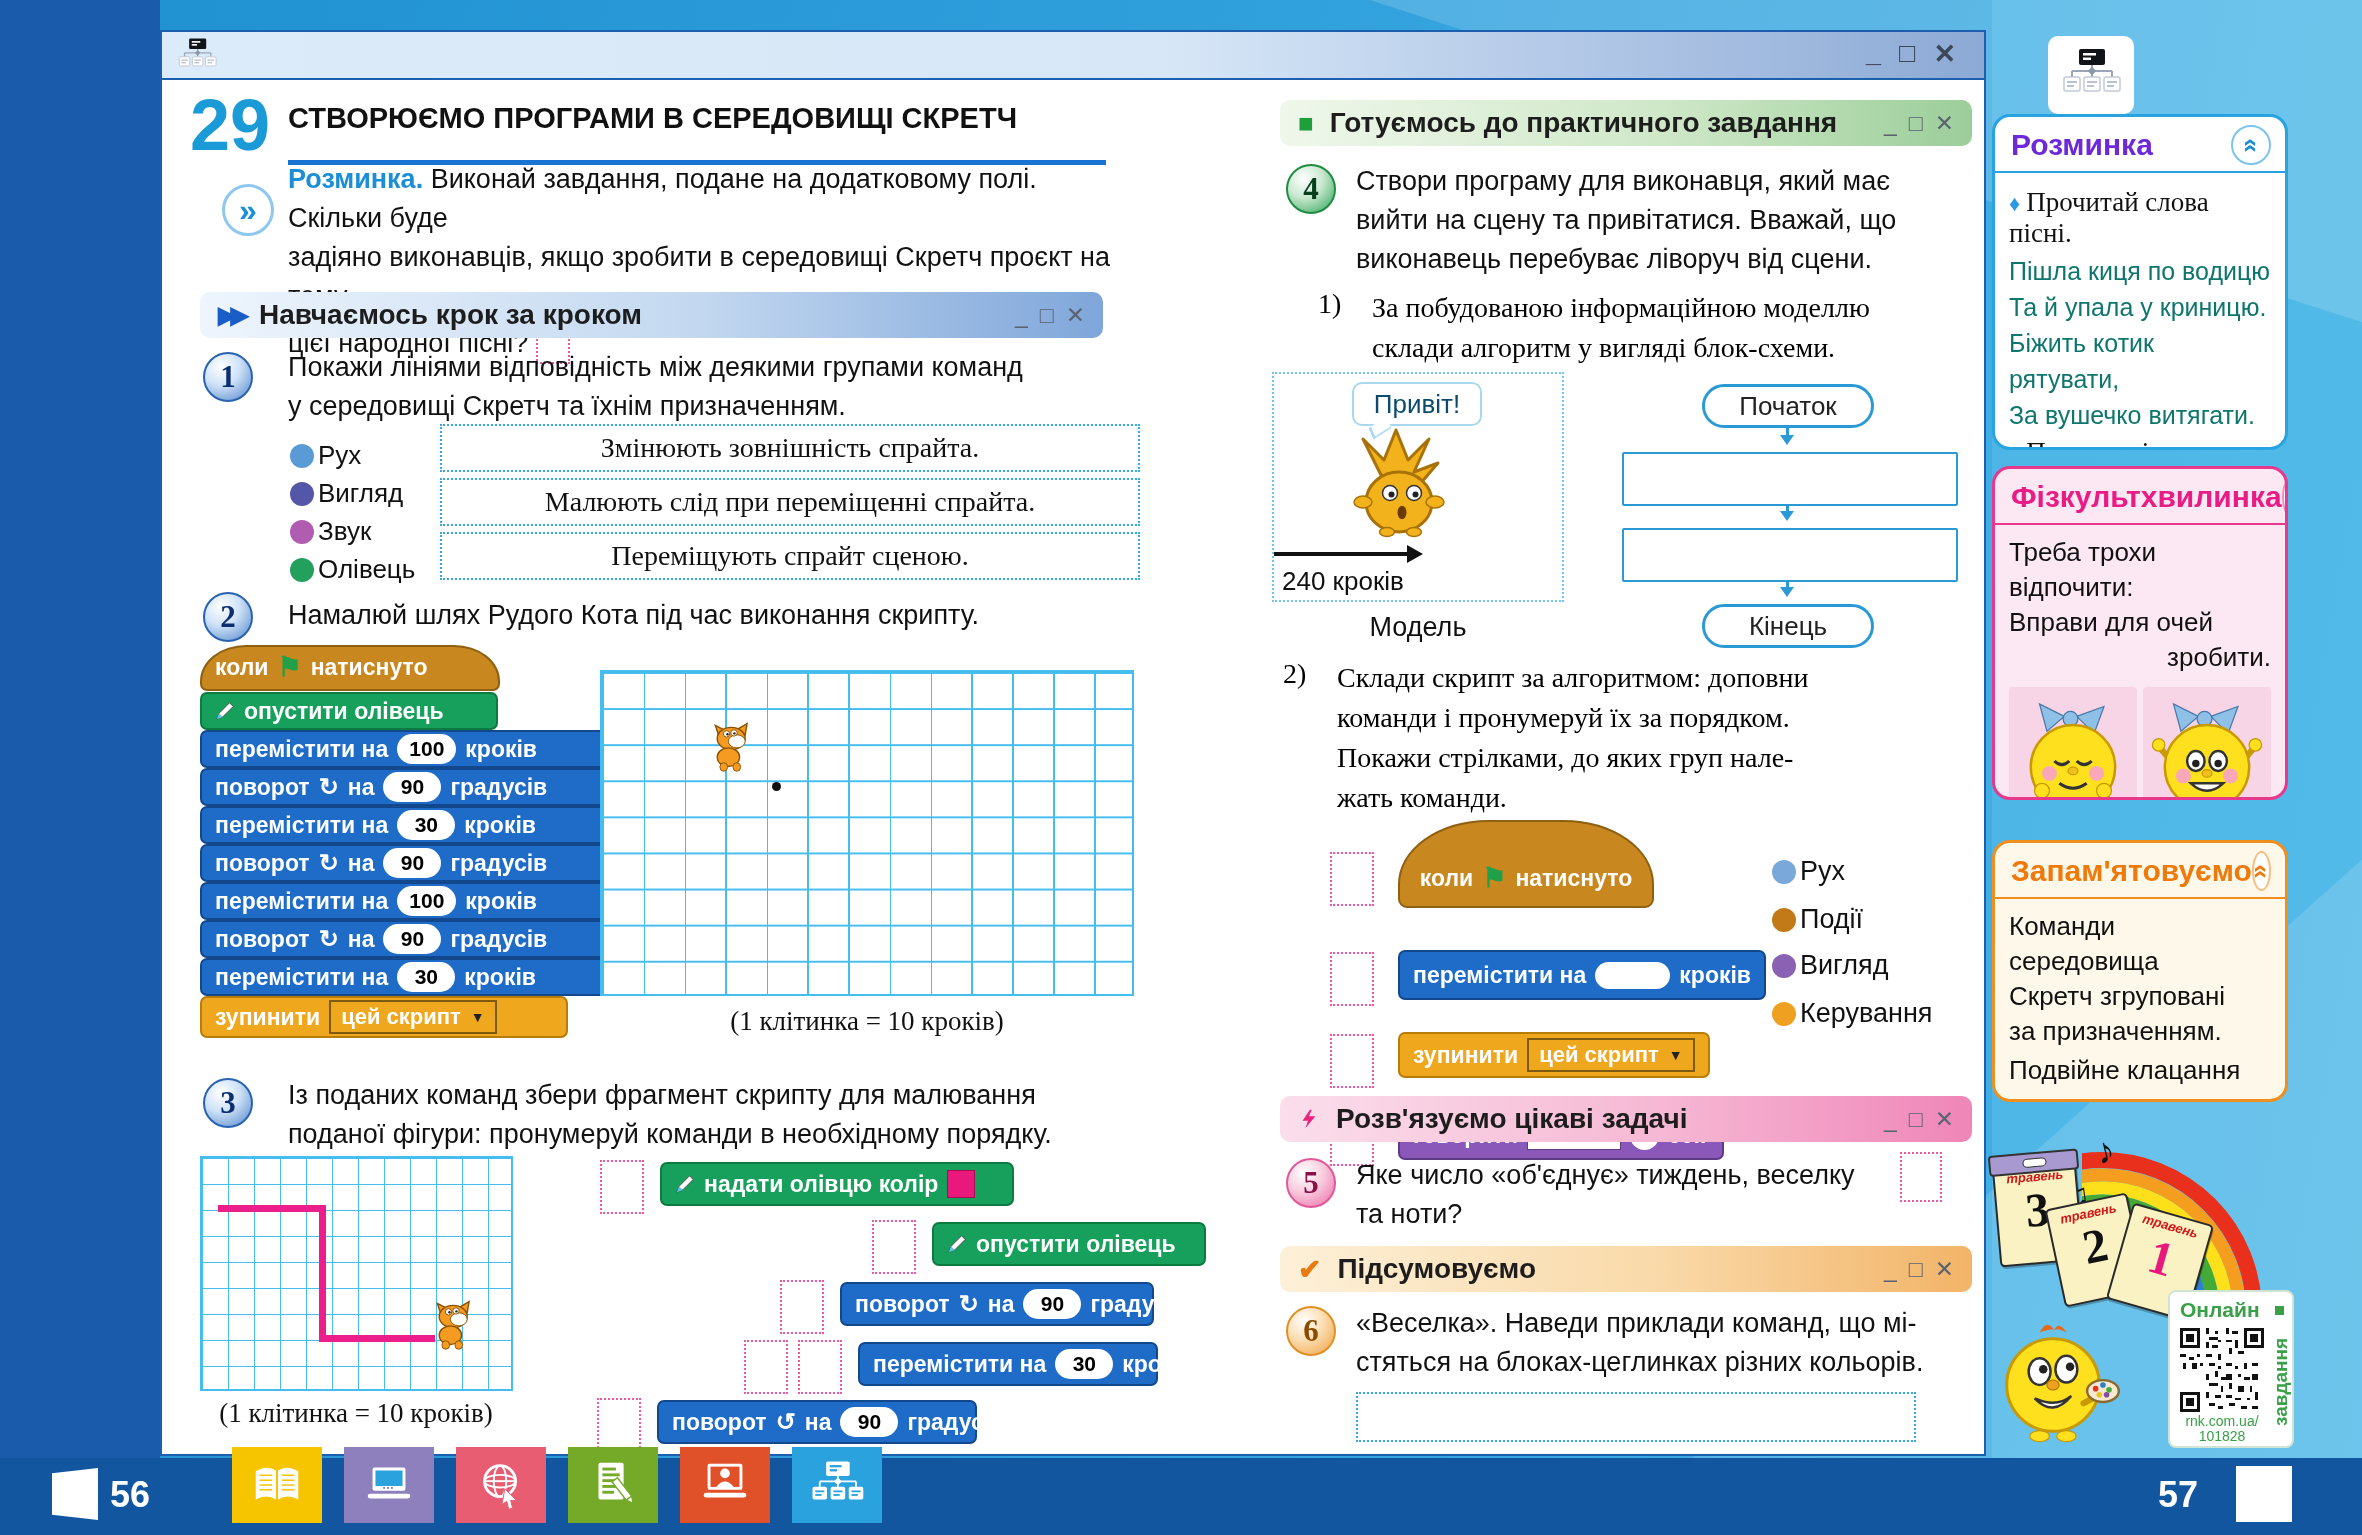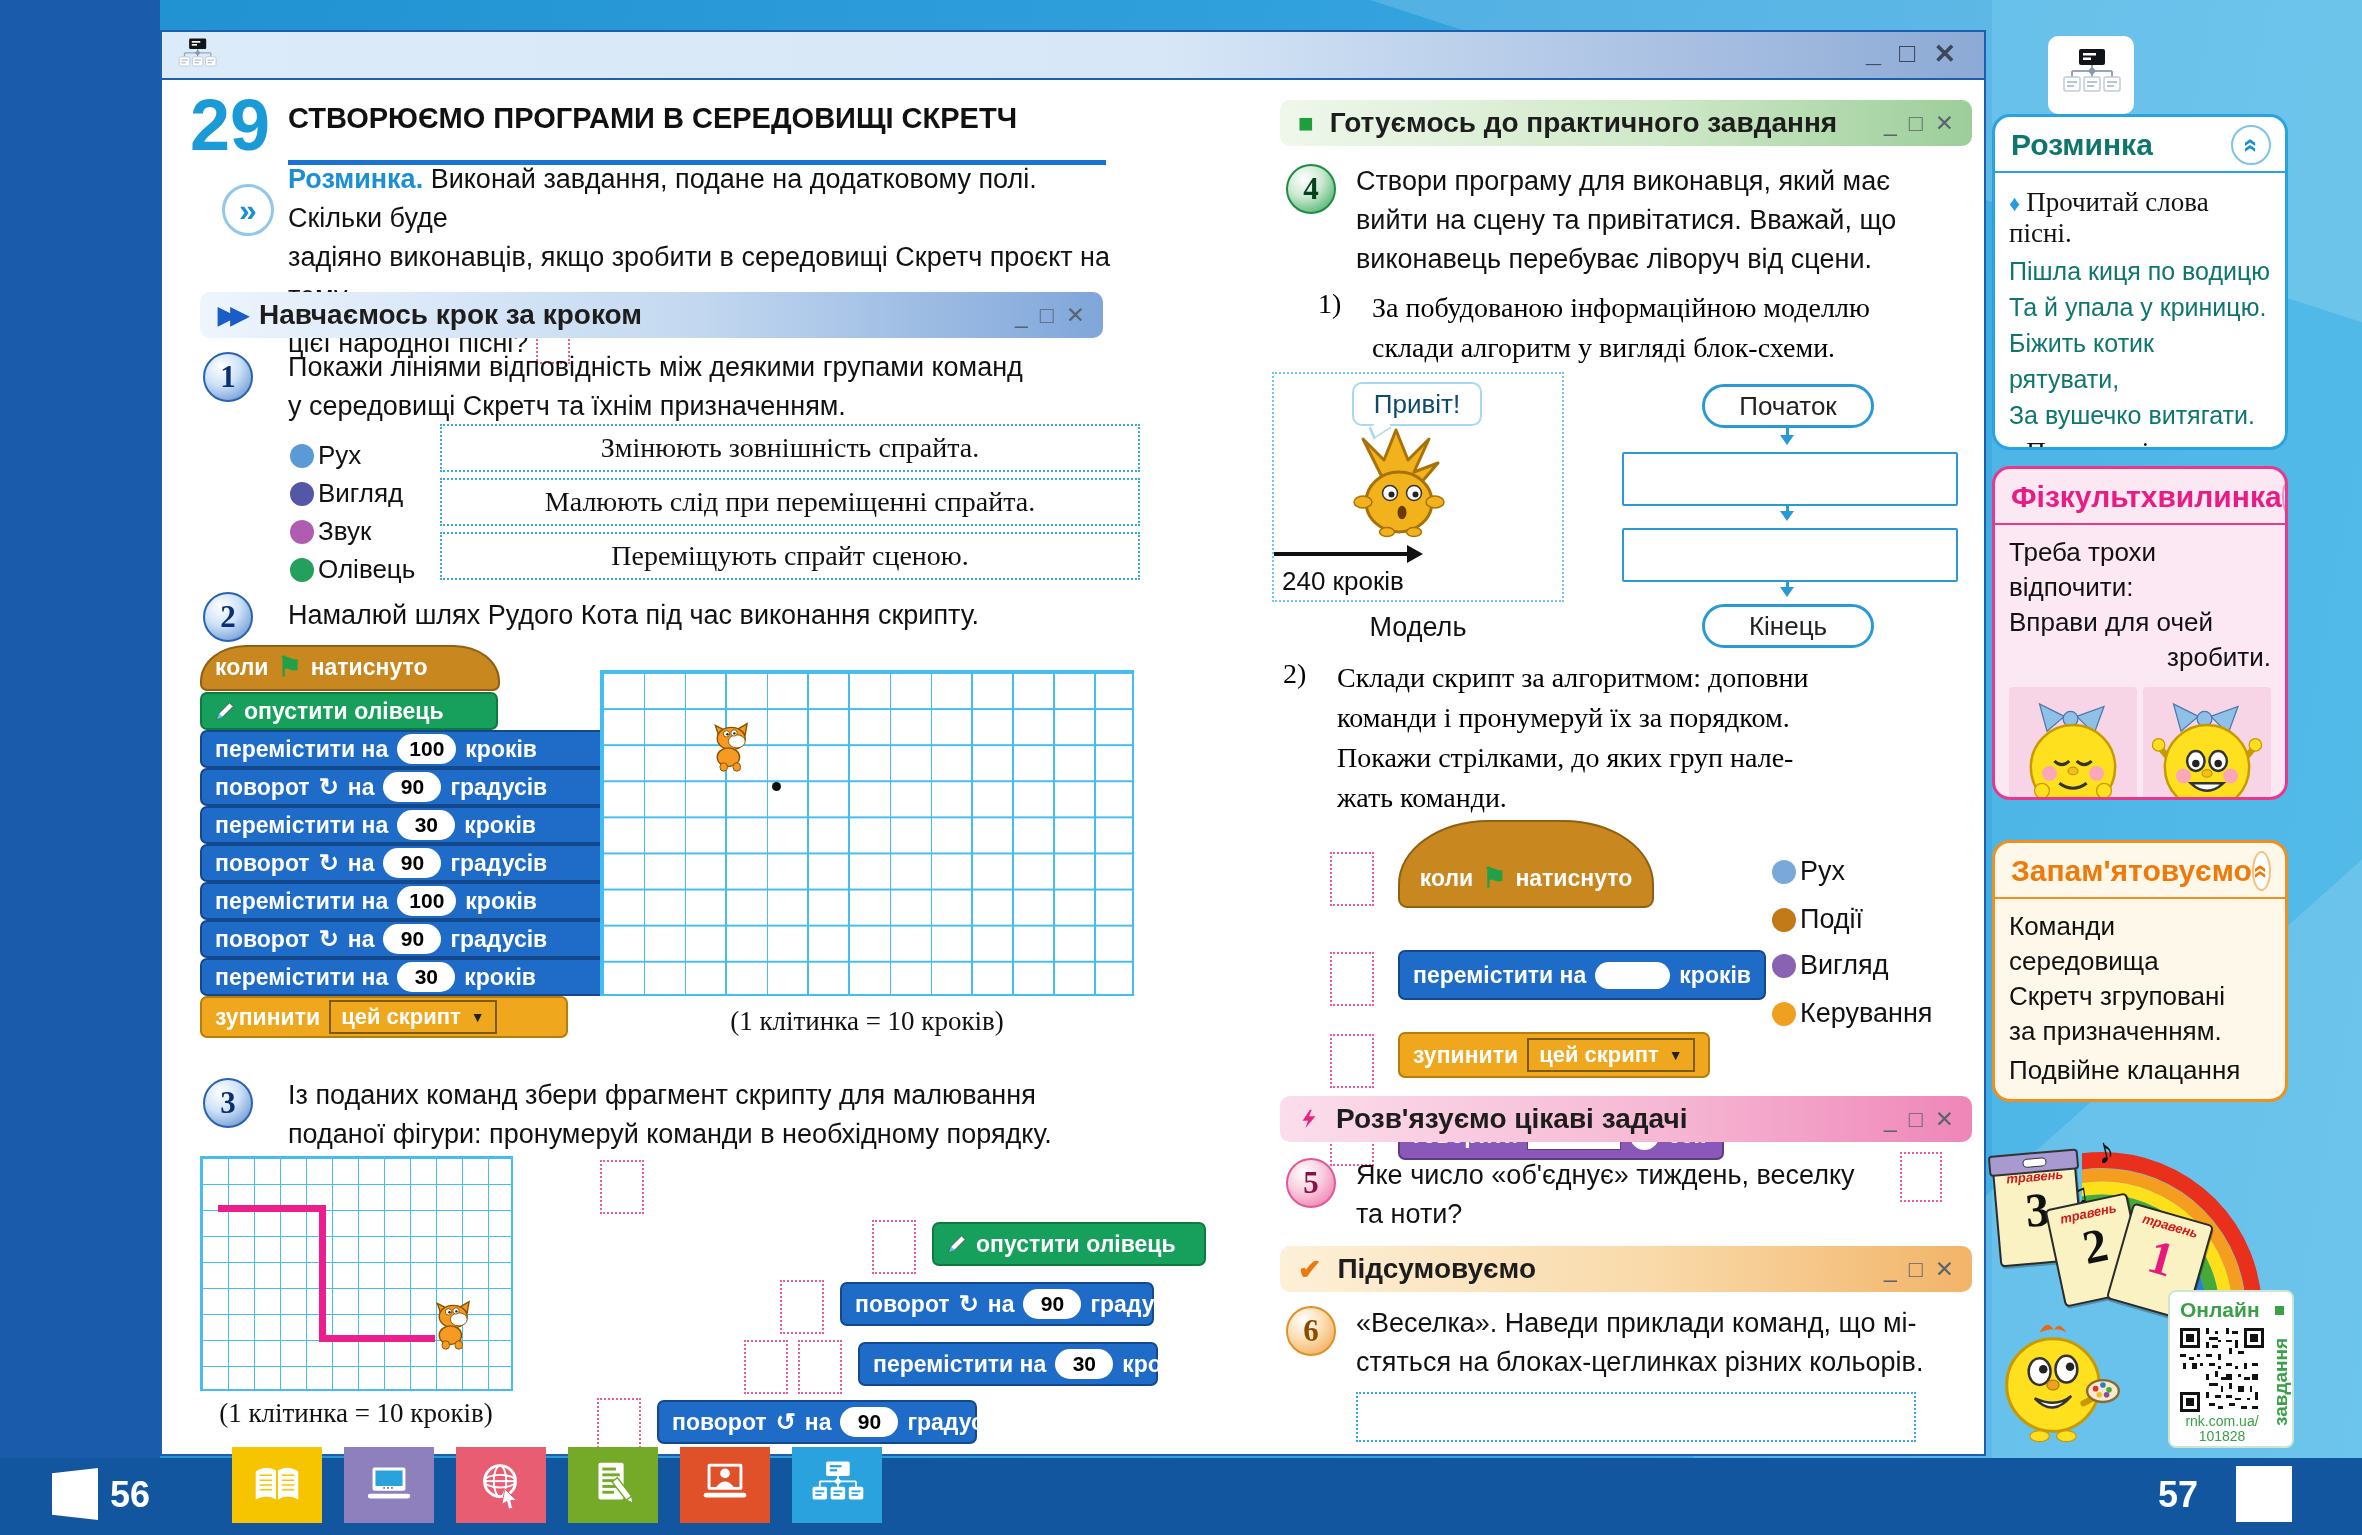--- a/index.html
+++ b/index.html
@@ -112,21 +112,21 @@
   .bubble::after{content:"";position:absolute;left:18px;bottom:-12px;width:14px;height:14px;background:#fff;
     border-right:2px solid #a8d8f0;border-bottom:2px solid #a8d8f0;transform:skewX(-30deg) rotate(45deg);}
   .marrow{position:absolute;height:4px;background:#111;}
   .marrow::after{content:"";position:absolute;right:-16px;top:-7px;border:9px solid transparent;border-left:16px solid #111;}
 
   
   .panel{position:absolute;left:1992px;width:296px;background:#fff;border:3px solid #29a3e0;border-radius:18px;
     box-sizing:border-box;overflow:hidden;}
   .phead{display:flex;align-items:center;justify-content:space-between;padding:8px 14px 6px 16px;
     border-bottom:2px solid #29a3e0;}
-  .ptitle{font-weight:bold;font-size:30px;color:#0f766e;}
+  .ptitle{font-weight:bold;font-size:30px;color:#6d28d9;}
   .collapse{width:36px;height:36px;border-radius:50%;border:2px solid #7cc4ec;background:#fff;display:flex;
     align-items:center;justify-content:center;color:#1b8ed6;font-size:26px;font-weight:bold;}
   .collapse span{display:inline-block;transform:rotate(90deg);}
   .pbody{padding:10px 14px;}
   .panel.pinkp{border-color:#e8388c;background:#fce8f2;}
   .panel.pinkp .phead{border-color:#e8388c;}
   .panel.pinkp .ptitle{color:#e81c84;}
   .panel.pinkp .collapse{border-color:#f090c0;color:#e81c84;}
   .panel.orgp{border-color:#ee8f1f;background:#fdf8ea;}
   .panel.orgp .phead{border-color:#ee8f1f;}
@@ -368,20 +368,28 @@
       <circle cx="30" cy="16" r="3.4" fill="#fff" stroke="#8a5200"></circle>
     <circle cx="23" cy="17.5" r="1.3" fill="#222"></circle>
       <circle cx="30.5" cy="16.5" r="1.3" fill="#222"></circle>
     <ellipse cx="24" cy="42" rx="12" ry="10" fill="#f59b22" stroke="#8a5200" stroke-width="1.5"></ellipse>
     <rect x="15" y="48" width="8" height="9" rx="4" fill="#f59b22" stroke="#8a5200"></rect>
     <rect x="29" y="48" width="8" height="9" rx="4" fill="#f59b22" stroke="#8a5200"></rect>
   </svg>
   <div class="gcap" style="left:170px;top:1398px;width:372px;">(1 клітинка = 10 кроків)</div>
 
   <div class="numbox" style="left:600px;top:1160px;"></div>
+  <div class="blk pen" style="left:660px;top:1162px;width:354px;height:44px;">
+    <svg width="20" height="20" viewBox="0 0 22 22">
+        <path d="M2 20 L4.5 13.5 L16 2 L20 6 L8.5 17.5 Z" fill="#fff" stroke="#444" stroke-width="1"></path>
+        <path d="M2 20 L4.5 13.5 L8.5 17.5 Z" fill="#58c8f0"></path>
+      </svg>
+    <span>надати олівцю колір</span>
+    <span class="cchip"></span>
+  </div>
 
   <div class="numbox" style="left:872px;top:1220px;"></div>
   <div class="blk pen" style="left:932px;top:1222px;width:274px;height:44px;">
     <svg width="20" height="20" viewBox="0 0 22 22">
         <path d="M2 20 L4.5 13.5 L16 2 L20 6 L8.5 17.5 Z" fill="#fff" stroke="#444" stroke-width="1"></path>
         <path d="M2 20 L4.5 13.5 L8.5 17.5 Z" fill="#58c8f0"></path>
       </svg>
     <span>опустити олівець</span>
   </div>
 

